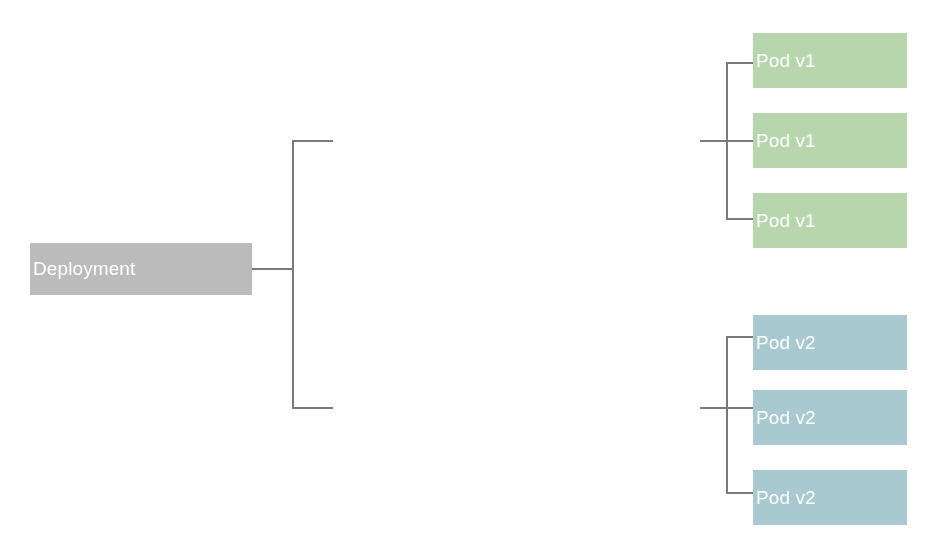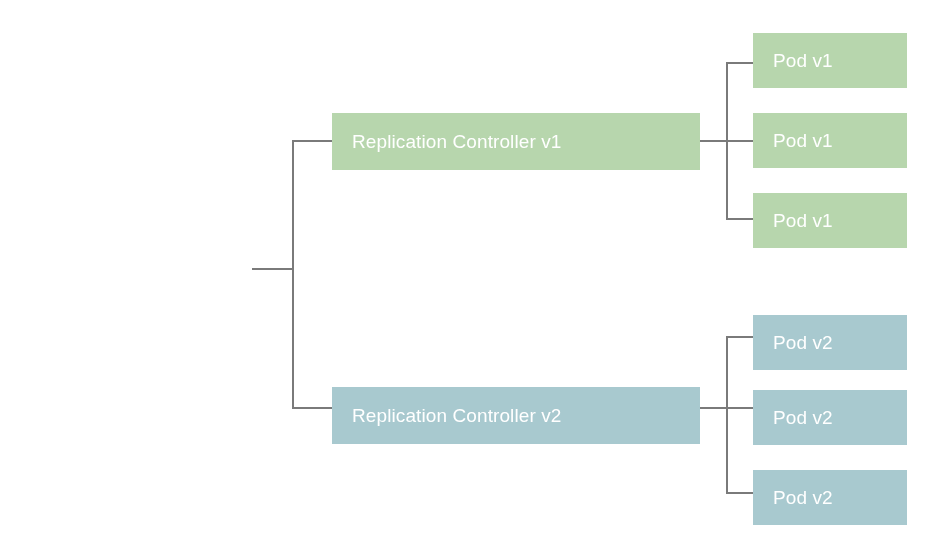--- a/index.html
+++ b/index.html
@@ -20,21 +20,21 @@
   }
   .node {
     position: absolute;
     box-sizing: border-box;
     display: flex;
     align-items: center;
     color: #ffffff;
     font-size: 19px;
     font-weight: 400;
     letter-spacing: 0.1px;
-    padding-left: 20px;
+    padding-left: 3px;
     white-space: nowrap;
     user-select: none;
   }
   .node-deployment {
     background: #bbbbbb;
   }
   .node-rc-v1, .node-pod-v1 {
     background: #b7d6ad;
   }
   .node-rc-v2, .node-pod-v2 {
@@ -65,24 +65,23 @@
   <div class="edge edge-h" style="left:700px; top:140px; width:54px;"></div>
   <div class="edge edge-v" style="left:726px; top:62px; height:157px;"></div>
   <div class="edge edge-h" style="left:726px; top:62px; width:28px;"></div>
   <div class="edge edge-h" style="left:726px; top:218px; width:28px;"></div>
 
   <div class="edge edge-h" style="left:700px; top:407px; width:54px;"></div>
   <div class="edge edge-v" style="left:726px; top:336px; height:157px;"></div>
   <div class="edge edge-h" style="left:726px; top:336px; width:28px;"></div>
   <div class="edge edge-h" style="left:726px; top:492px; width:28px;"></div>
 
+  <div class="node node-deployment" style="left:30px; top:243px; width:222px; height:52px;">Deployment</div>
 
-  <div class="node node-rc-v1" style="left:332px; top:113px; width:368px; height:57px;">Replication Controller v1</div>
 
-  <div class="node node-rc-v2" style="left:332px; top:380px; width:368px; height:57px;">Replication Controller v2</div>
 
   <div class="node node-pod-v1" style="left:753px; top:33px; width:154px; height:55px;">Pod v1</div>
   <div class="node node-pod-v1" style="left:753px; top:113px; width:154px; height:55px;">Pod v1</div>
   <div class="node node-pod-v1" style="left:753px; top:193px; width:154px; height:55px;">Pod v1</div>
 
   <div class="node node-pod-v2" style="left:753px; top:308px; width:154px; height:55px;">Pod v2</div>
   <div class="node node-pod-v2" style="left:753px; top:383px; width:154px; height:55px;">Pod v2</div>
   <div class="node node-pod-v2" style="left:753px; top:463px; width:154px; height:55px;">Pod v2</div>
 
 </div>

